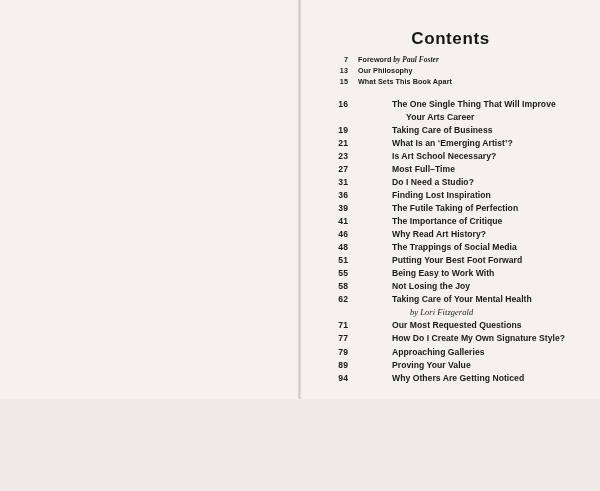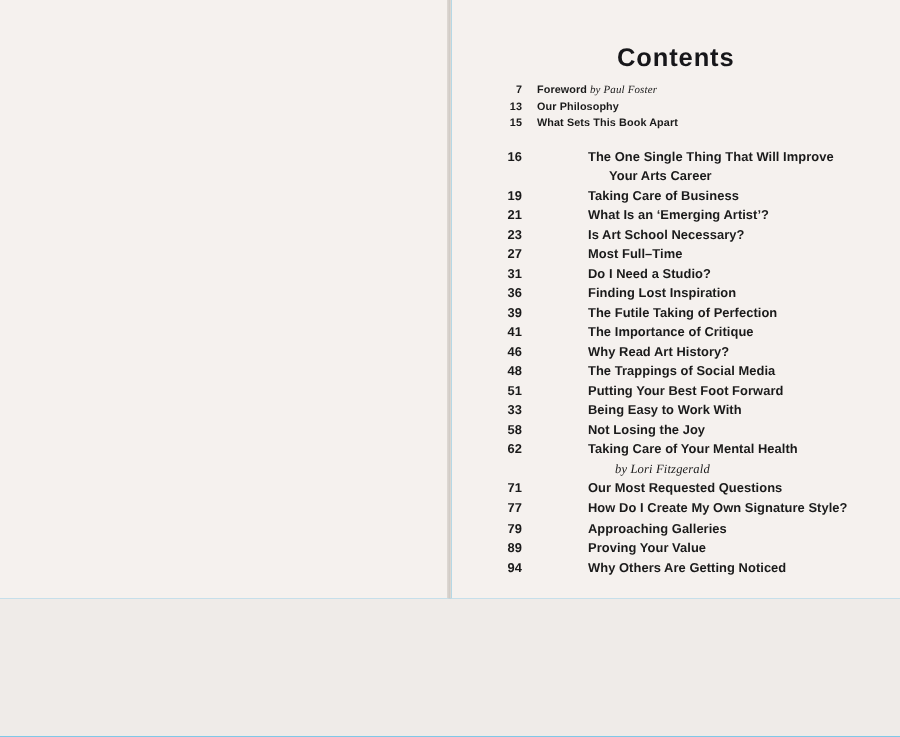--- a/index.html
+++ b/index.html
@@ -7,21 +7,21 @@
     padding: 0;
     background: #efebe8;
   }
   body {
     font-family: "Liberation Sans", sans-serif;
   }
   .spread {
     position: relative;
     width: 600px;
     height: 399px;
-    background: #0ea5e9;
+    background: #a16207;
     overflow: hidden;
   }
   .page-left {
     position: absolute;
     left: 0;
     top: 0;
     width: 299px;
     height: 491px;
     background: #f5f1ee;
   }
@@ -117,21 +117,21 @@
     padding-left: 18px;
     font-family: "Liberation Serif", serif;
     font-style: italic;
     font-weight: normal;
     font-size: 8.4px;
     letter-spacing: 0.1px;
   }
   .byline-inline {
     font-family: "Liberation Serif", serif;
     font-style: italic;
-    font-weight: normal;
+    font-weight: bold;
     font-size: 7.3px;
     letter-spacing: 0.1px;
   }
   .folio {
     position: absolute;
     left: 0;
     top: 458px;
     width: 299px;
     text-align: center;
     font-size: 9px;
@@ -243,21 +243,21 @@
               <span class="title-line">The Trappings of Social Media</span>
             </span>
           </div>
           <div class="entry">
             <span class="page-num">51</span>
             <span class="entry-body">
               <span class="title-line">Putting Your Best Foot Forward</span>
             </span>
           </div>
           <div class="entry">
-            <span class="page-num">33</span>
+            <span class="page-num">55</span>
             <span class="entry-body">
               <span class="title-line">Being Easy to Work With</span>
             </span>
           </div>
           <div class="entry">
             <span class="page-num">58</span>
             <span class="entry-body">
               <span class="title-line">Not Losing the Joy</span>
             </span>
           </div>

